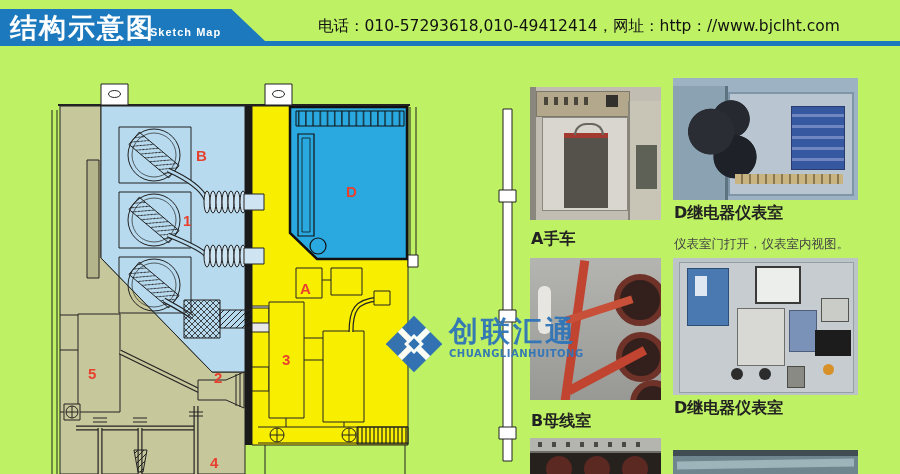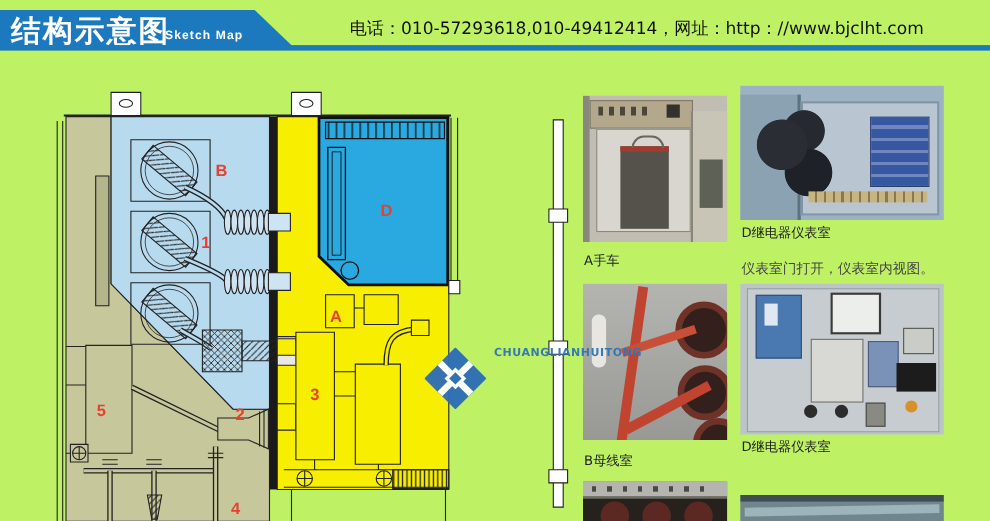--- a/index.html
+++ b/index.html
@@ -21,21 +21,21 @@
           font-family:"Liberation Sans",sans-serif;line-height:1;}
   
   .wmark{position:absolute;left:386px;top:316px;display:flex;align-items:flex-start;gap:7px;
          z-index:5;opacity:.95;}
   .wmark-cn{color:var(--watermark-blue,#2f74b8);font-size:29px;font-weight:bold;letter-spacing:3px;
             line-height:1.1;white-space:nowrap;}
   .wmark-en{color:var(--watermark-blue,#2f74b8);font-size:10px;font-weight:bold;letter-spacing:.5px;
             white-space:nowrap;}
   
   .photo{position:absolute;overflow:hidden;}
-  .cap-t{position:absolute;font-size:12px;font-weight:normal;color:#222;white-space:nowrap;}
+  .cap-t{position:absolute;font-size:16px;font-weight:bold;color:#222;white-space:nowrap;}
   .cap-s{position:absolute;font-size:12.5px;color:#444;white-space:nowrap;}
   svg line,svg path,svg rect,svg circle,svg ellipse,svg polygon{vector-effect:non-scaling-stroke;}
 </style>
 </head>
 <body>
 
 <div class="page">
 
   <div>
     <div class="banner">
@@ -221,20 +221,21 @@
     <svg width="56" height="56" viewBox="0 0 56 56">
       <g transform="rotate(45 28 28)">
         <rect x="8" y="8" width="40" height="40" fill="#2b6cb8"></rect>
         <rect x="8" y="25" width="40" height="6" fill="#fff"></rect>
         <rect x="25" y="8" width="6" height="40" fill="#fff"></rect>
         <rect x="21" y="21" width="14" height="14" fill="#fff"></rect>
         <rect x="24" y="24" width="8" height="8" fill="#2b6cb8"></rect>
       </g>
     </svg>
     <div>
+      <div class="wmark-cn">创联汇通</div>
       <div class="wmark-en">CHUANGLIANHUITONG</div>
     </div>
   </div>
 
   <div class="photo" style="left:530px;top:87px;width:131px;height:133px;background:#c2bdb2;">
     <div class="abs" style="left:0;top:0;width:6px;height:133px;background:#8a877e;"></div>
     <div class="abs" style="left:6px;top:4px;width:92px;height:24px;background:#b3a88b;border:1px solid #7d7868;"></div>
     <div class="abs" style="left:14px;top:10px;width:48px;height:8px;background:repeating-linear-gradient(90deg,#4a463c 0 4px,#b3a88b 4px 10px);"></div>
     <div class="abs" style="left:76px;top:8px;width:12px;height:12px;background:#33312c;"></div>
     <div class="abs" style="left:12px;top:30px;width:84px;height:92px;background:#d9d6d0;border:1px solid #8a877e;"></div>

